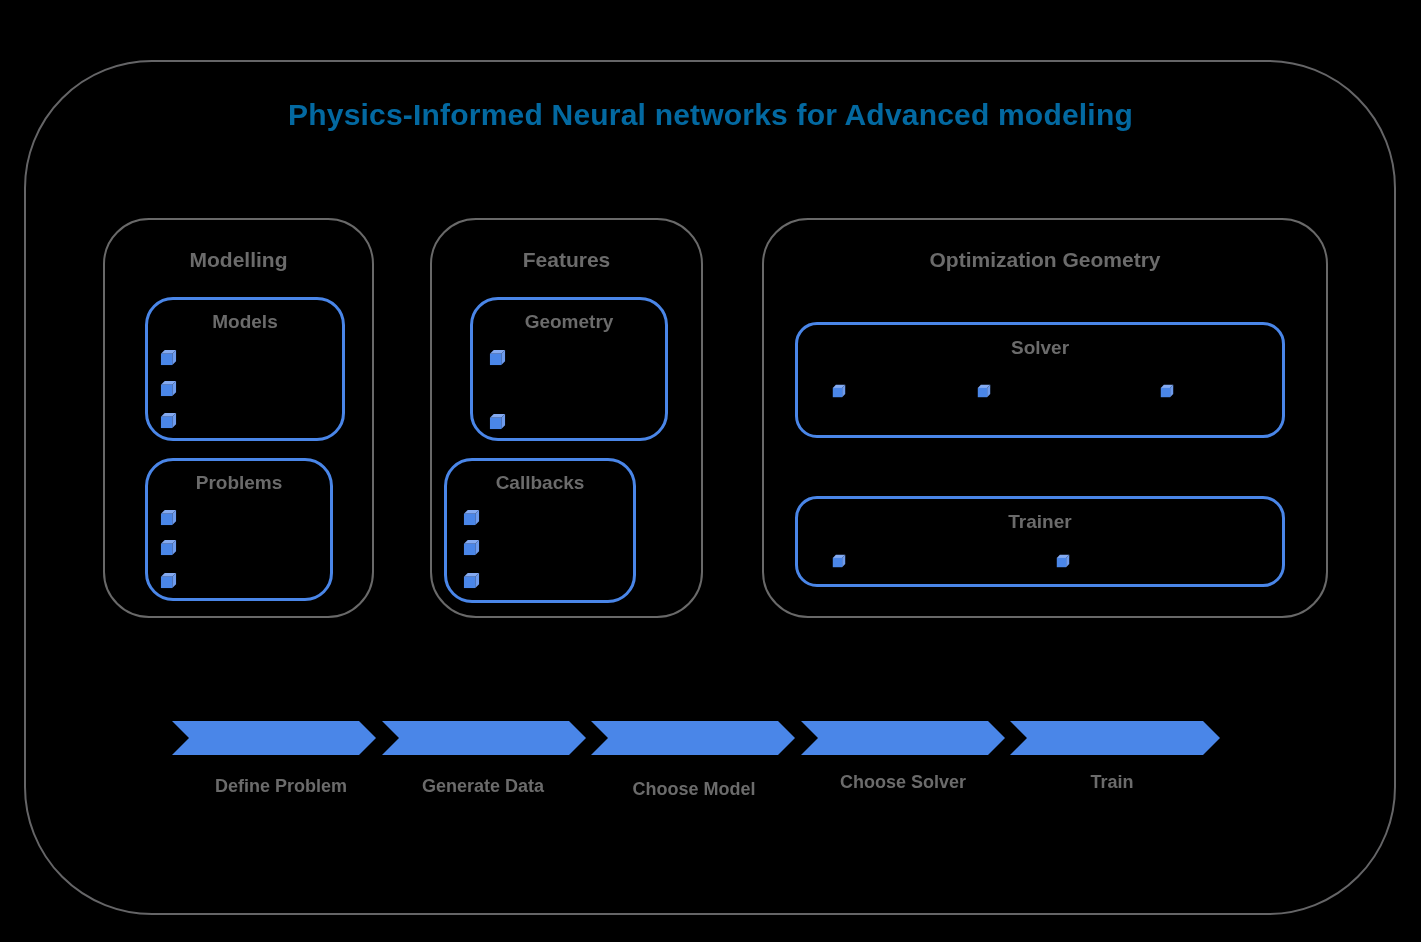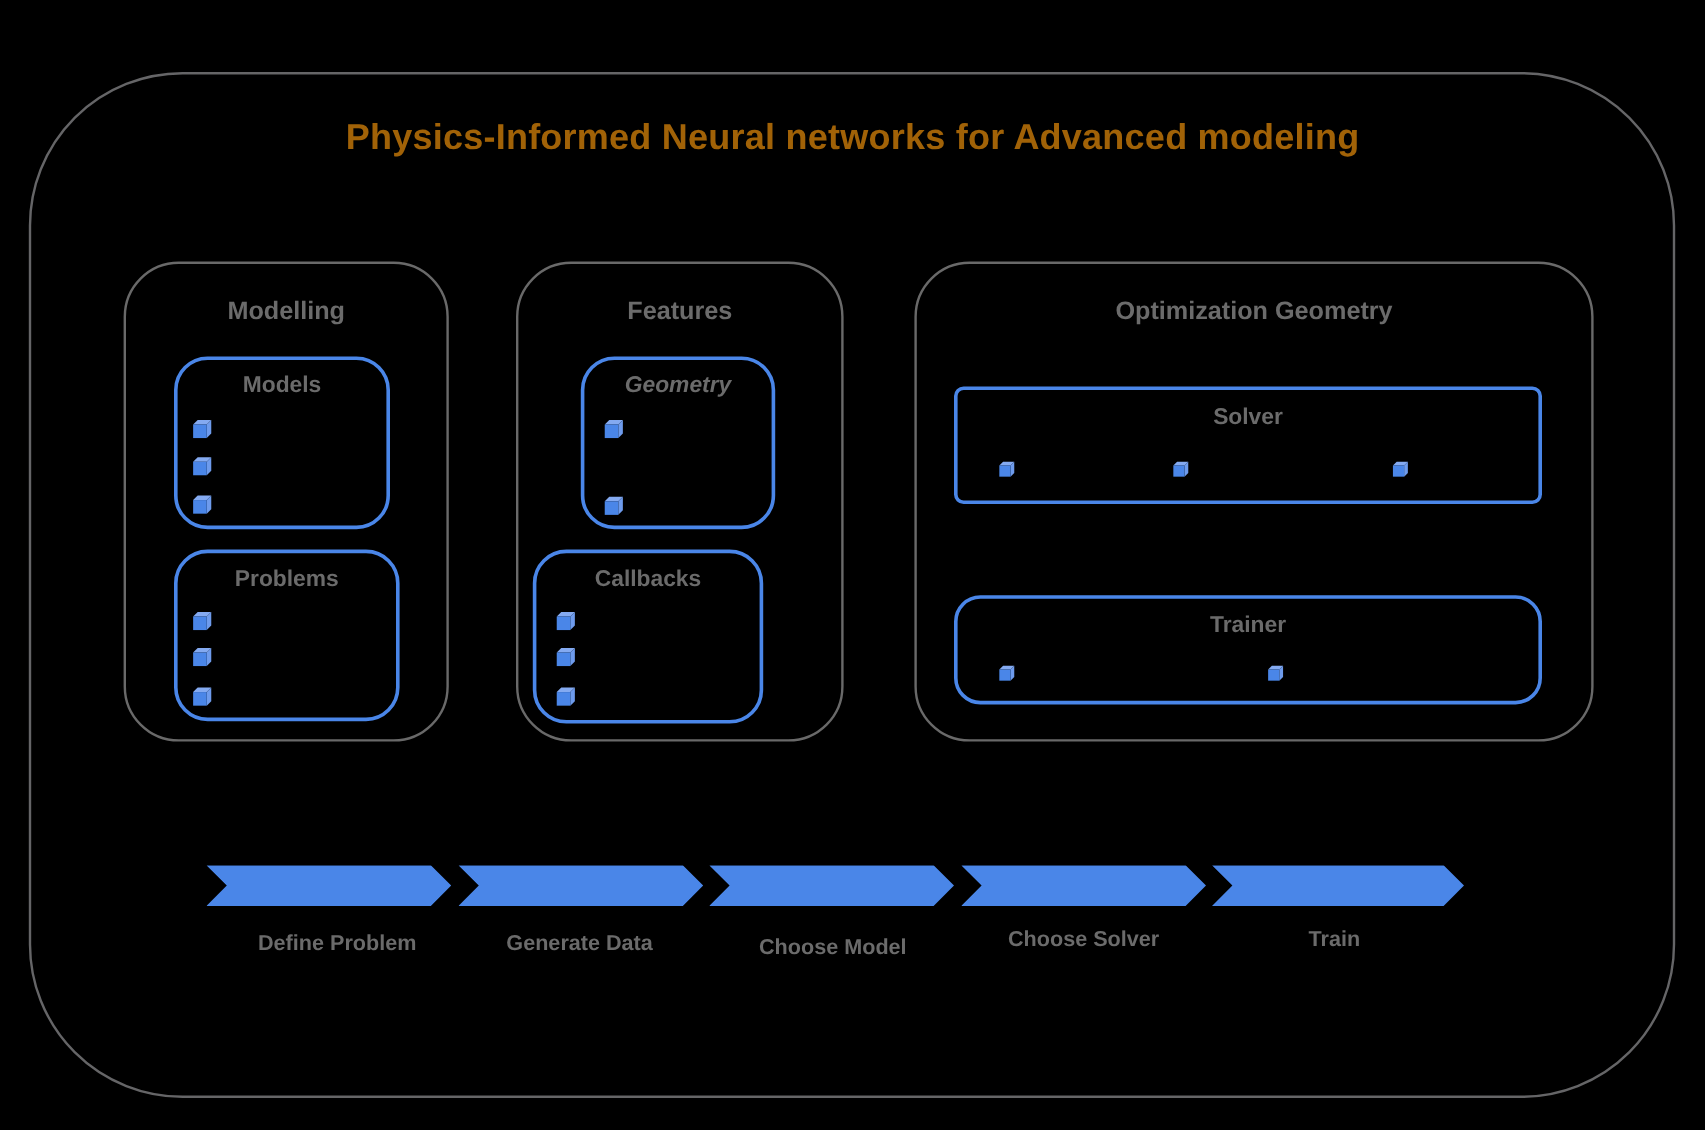--- a/index.html
+++ b/index.html
@@ -24,21 +24,21 @@
     border-radius: 128px;
     box-sizing: border-box;
   }
   .diagram-title {
     position: absolute;
     left: 0; right: 0;
     top: 98px;
     text-align: center;
     font-size: 30px;
     font-weight: 700;
-    color: #a16207;
+    color: #0369a1;
     letter-spacing: 0.2px;
   }
   
   .section {
     position: absolute;
     top: 218px;
     height: 400px;
     border: 2.5px solid #696969;
     border-radius: 46px;
     box-sizing: border-box;
@@ -55,25 +55,25 @@
     font-weight: 700;
     color: #6b6b6b;
   }
   
   .group-box {
     position: absolute;
     border: 3px solid #4a86e8;
     box-sizing: border-box;
     border-radius: 28px;
   }
-  #models    { left: 145px; top: 297px; width: 180px; height: 144px; }
+  #models    { left: 145px; top: 297px; width: 200px; height: 144px; }
   #problems  { left: 145px; top: 458px; width: 188px; height: 143px; }
-  #geometry  { left: 484px; top: 297px; width: 162px; height: 144px; font-style: italic; }
+  #geometry  { left: 470px; top: 297px; width: 198px; height: 144px; }
   #callbacks { left: 444px; top: 458px; width: 192px; height: 145px; }
-  #solver    { left: 795px; top: 322px; width: 490px; height: 98px; border-radius: 8px; }
+  #solver    { left: 795px; top: 322px; width: 490px; height: 116px; border-radius: 22px; }
   #trainer   { left: 795px; top: 496px; width: 490px; height: 91px; border-radius: 22px; }
   .group-label {
     position: absolute;
     left: 0; right: 0;
     top: 11px;
     text-align: center;
     font-size: 19px;
     font-weight: 700;
     color: #6b6b6b;
   }

